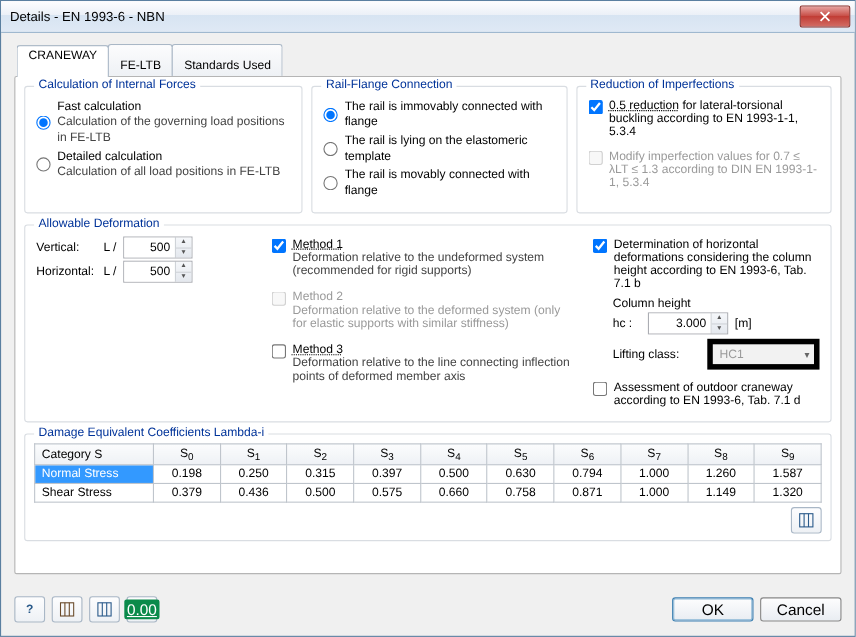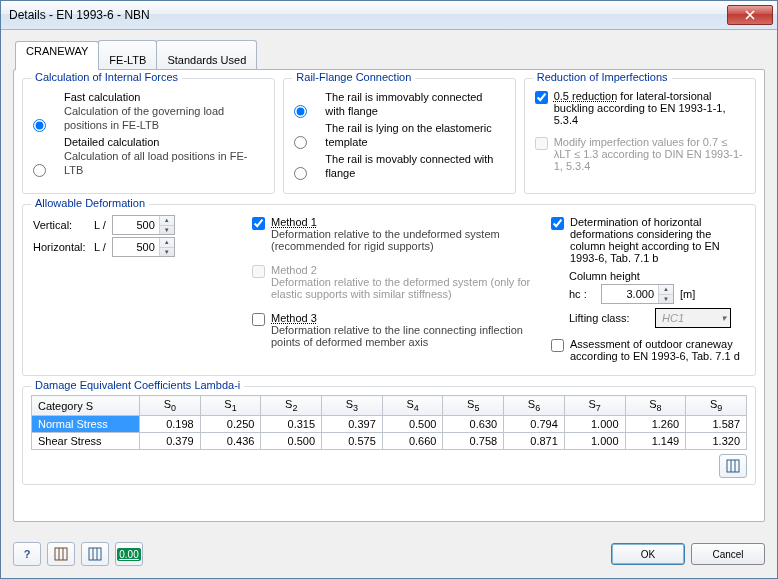--- a/index.html
+++ b/index.html
@@ -82,21 +82,21 @@
     position: relative;
   }
   .group > legend, .group-title {
     position: absolute;
     top: -8px; left: 8px;
     background: #fff;
     padding: 0 4px;
     color: #003399;
     font-size: 11px;
   }
-  .opt { display: flex; align-items: flex-end; gap: 18px; margin: 3px 0; }
+  .opt { display: flex; align-items: center; gap: 6px; margin: 3px 0; }
   .opt input { margin: 1px 0 0 0; }
   .opt .txt { line-height: 14px; }
   .sub { color: #444; }
   .disabled { color: #9a9a9a; }
   .group.def { margin-top: 10px; }
   .def-inner { display: flex; gap: 14px; }
   .def-col1 { width: 205px; }
   .def-col2 { width: 285px; }
   .def-col3 { flex: 1; }
   .ctl-row { display: flex; align-items: center; gap: 6px; margin: 2px 0; }
@@ -121,36 +121,36 @@
   }
   .arrows div {
     flex: 1; display: flex; align-items: center; justify-content: center;
     font-size: 6px; color: #555; cursor: pointer;
   }
   .arrows div:first-child { border-bottom: 1px solid #cfd3d8; }
   .checkbox { display:flex; align-items:flex-start; gap:6px; margin:3px 0;justify-content:center; }
   .checkbox input { margin:1px 0 0 0;}
   .link { text-decoration: underline; text-decoration-style: dotted; }
   .select {
-    border:1px solid #000000; height:18px; background:#f2f2f2;
-    display:inline-flex; align-items:center; padding:0 18px 0 6px;
-    position:relative; min-width:50px;font-style:italic;
+    border:5px solid #000000; height:18px; background:#f2f2f2;
+    display:inline-flex; align-items:center; padding:0 36px 0 6px;
+    position:relative; min-width:50px;
   }
   .select::after{
     content:"▾"; position:absolute; right:4px; color:#666; font-size:9px;
   }
   .group.lambda { margin-top: 10px; padding:8px 8px 6px 8px; }
   .lam-table {
     border-collapse: collapse; width: 100%;
     font-size: 11px;
   }
   .lam-table th, .lam-table td {
     border: 1px solid #bfc5cc;
     padding: 2px 6px;
-    text-align: right;
+    text-align: center;
     background: #fff;
   }
   .lam-table th {
     background: linear-gradient(#fbfcfd,#eef1f5);
     font-weight: normal;
     text-align: center;
   }
   .lam-table th.first, .lam-table td.first {
     text-align: left;
     width: 95px;
@@ -172,21 +172,21 @@
     display:flex; align-items:center;
     padding: 6px 12px 6px 12px;
     gap:6px;
   }
   .footer .spacer{flex:1}
   .btn {
     min-width: 74px; height:22px;
     border:1px solid #888;
     background: linear-gradient(#fdfdfe,#e9edf2);
     border-radius: 3px;
-    font-size:10px;
+    font-size:14px;
     cursor:pointer;
   }
   .btn.default { border:1px solid #3c7fb1; box-shadow: 0 0 0 1px #89b7d6 inset; }
   sub { font-size:9px; }
 </style>
 </head>
 <body>
 
 <div class="window">
   <div class="titlebar">
@@ -397,19 +397,19 @@
         </svg>
       </div>
     <div class="icon-btn">
         <svg width="14" height="14" viewBox="0 0 14 14">
           <rect x="1" y="1" width="12" height="12" fill="none" stroke="#2a5a8a"></rect>
           <line x1="5" y1="1" x2="5" y2="13" stroke="#2a5a8a"></line>
           <line x1="9" y1="1" x2="9" y2="13" stroke="#2a5a8a"></line>
         </svg>
       </div>
     <div class="icon-btn">
-        <span style="font-size:10px;background:#0a8a4a;color:#fff;padding:1px 2px;border-radius:2px;text-decoration:underline">0.00</span>
+        <span style="font-size:14px;background:#0a8a4a;color:#fff;padding:1px 2px;border-radius:2px;text-decoration:underline">0.00</span>
       </div>
     <div class="spacer"></div>
     <button class="btn default">OK</button>
     <button class="btn">Cancel</button>
   </div>
 </div>
 
 </body></html>

